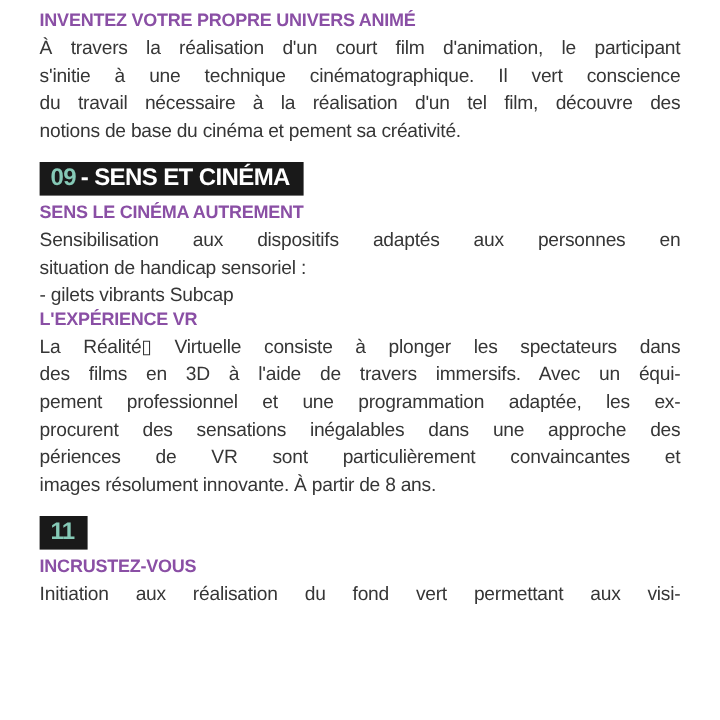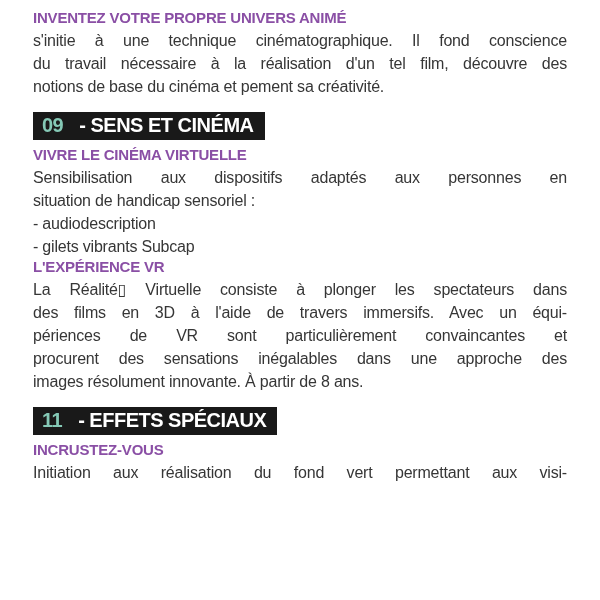--- a/index.html
+++ b/index.html
@@ -47,70 +47,70 @@
     align-items:baseline;
     background:var(--bar-bg);
     color:var(--bar-fg);
     font-weight:700;
     font-size:20px;
     line-height:23px;
     letter-spacing:-0.5px;
     padding:2px 11px 3px 9px;
   }
   .bar-num{color:var(--teal);}
-  .bar-title{color:var(--bar-fg);margin-left:16px;}
+  .bar-title{color:var(--bar-fg);margin-left:4px;}
 </style>
 </head>
 <body>
 
 <div class="page">
 
   <section>
     <h3 class="subtitle">INVENTEZ VOTRE PROPRE UNIVERS ANIMÉ</h3>
     <div class="para">
-        <div class="tline just">s'initie à une technique cinématographique. Il fond conscience</div>
+        <div class="tline just">À travers la réalisation d'un court film d'animation, le participant</div>
+        <div class="tline just">s'initie à une technique cinématographique. Il vert conscience</div>
         <div class="tline just">du travail nécessaire à la réalisation d'un tel film, découvre des</div>
         <div class="tline">notions de base du cinéma et pement sa créativité.</div>
       </div>
   </section>
 
   <section>
     <div class="bar-row">
       <span class="bar">
         <span class="bar-num">09</span>
         <span class="bar-title">- SENS ET CINÉMA</span>
       </span>
     </div>
-    <h3 class="subtitle">VIVRE LE CINÉMA VIRTUELLE</h3>
+    <h3 class="subtitle">SENS LE CINÉMA AUTREMENT</h3>
     <div class="para">
         <div class="tline just">Sensibilisation aux dispositifs adaptés aux personnes en</div>
         <div class="tline">situation de handicap sensoriel :</div>
       </div>
     <div class="para">
-        <div class="tline">- audiodescription</div>
         <div class="tline">- gilets vibrants Subcap</div>
       </div>
   </section>
 
   <section>
     <h3 class="subtitle">L'EXPÉRIENCE VR</h3>
     <div class="para">
         <div class="tline just">La Réalité▯ Virtuelle consiste à plonger les spectateurs dans</div>
         <div class="tline just">des films en 3D à l'aide de travers immersifs. Avec un équi-</div>
+        <div class="tline just">pement professionnel et une programmation adaptée, les ex-</div>
+        <div class="tline just">procurent des sensations inégalables dans une approche des</div>
         <div class="tline just">périences de VR sont particulièrement convaincantes et</div>
-        <div class="tline just">procurent des sensations inégalables dans une approche des</div>
         <div class="tline">images résolument innovante. À partir de 8 ans.</div>
       </div>
   </section>
 
   <section>
     <div class="bar-row">
       <span class="bar">
         <span class="bar-num">11</span>
-        <span class="bar-title">- EFFETS SPÉCIAUX</span>
       </span>
     </div>
     <h3 class="subtitle">INCRUSTEZ-VOUS</h3>
     <div class="para">
         <div class="tline just">Initiation aux réalisation du fond vert permettant aux visi-</div>
       </div>
   </section>
 
 </div>
 

